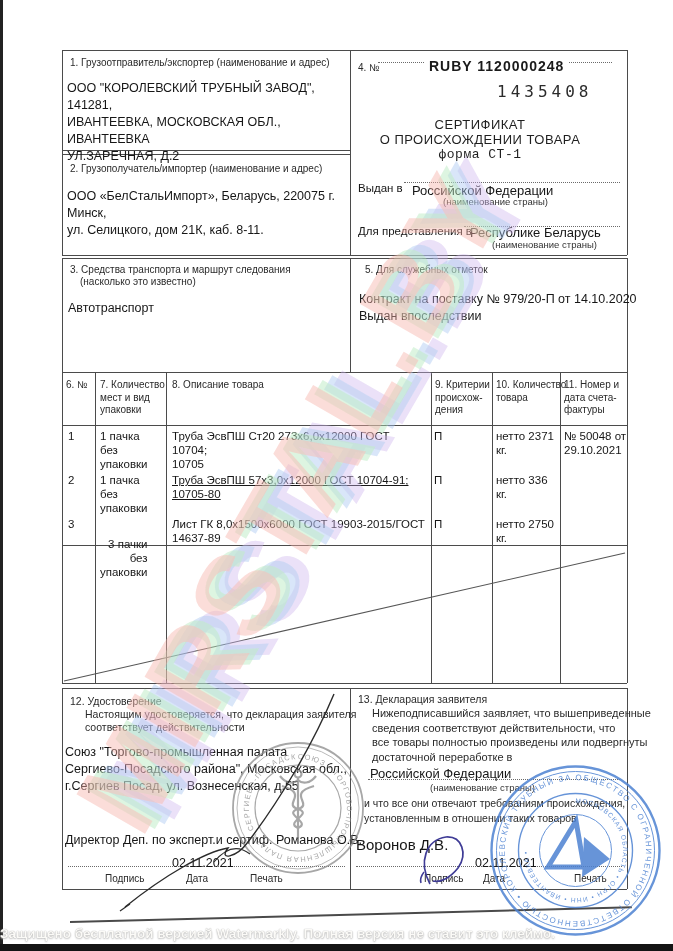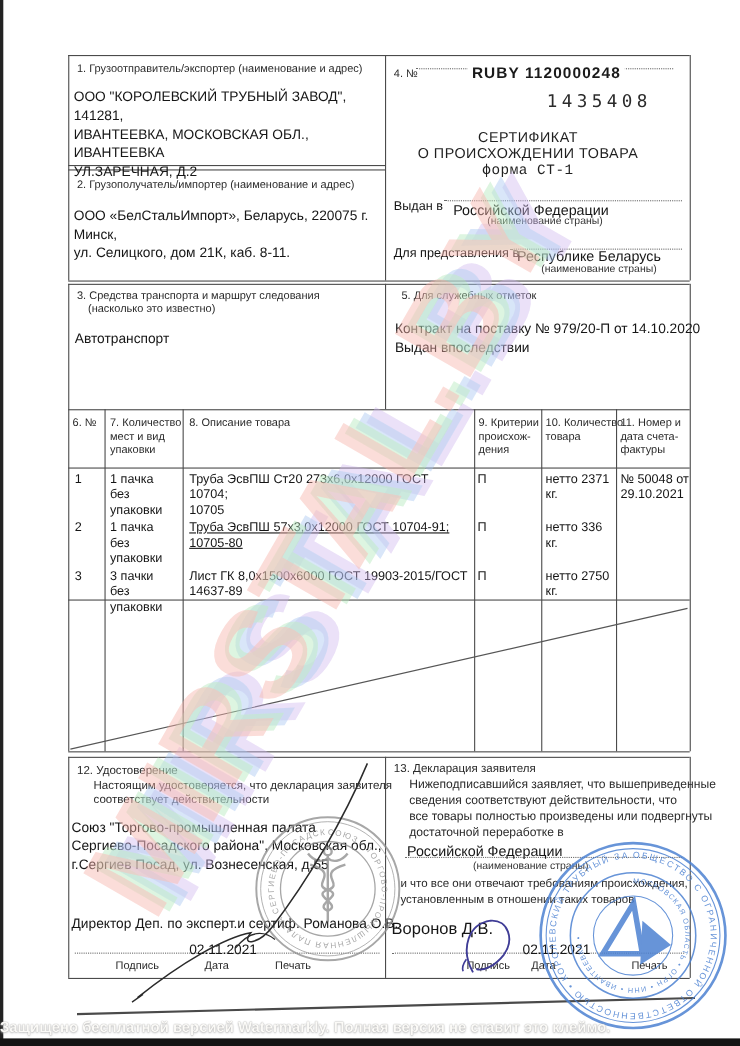--- a/index.html
+++ b/index.html
@@ -132,21 +132,21 @@
 упаковки</div>
   <div class="abs cell pre" style="left:172px;top:474px;width:255px;text-decoration:underline;">Труба ЭсвПШ 57х3,0х12000 ГОСТ 10704-91;
 10705-80</div>
   <div class="abs cell" style="left:434px;top:474px;">П</div>
   <div class="abs cell pre" style="left:496px;top:474px;">нетто 336
 кг.</div>
   <div class="abs cell pre" style="left:564px;top:474px;"></div>
 </div>
 <div>
   <div class="abs cell" style="left:68px;top:518px;">3</div>
-  <div class="abs cell pre" style="left:100px;top:518px;">3 пачки
+  <div class="abs cell pre" style="left:100px;top:538px;text-align:right;">3 пачки
 без
 упаковки</div>
   <div class="abs cell pre" style="left:172px;top:518px;width:255px;">Лист  ГК 8,0х1500х6000 ГОСТ 19903-2015/ГОСТ
 14637-89</div>
   <div class="abs cell" style="left:434px;top:518px;">П</div>
   <div class="abs cell pre" style="left:496px;top:518px;">нетто 2750
 кг.</div>
   <div class="abs cell pre" style="left:564px;top:518px;"></div>
 </div>
 

